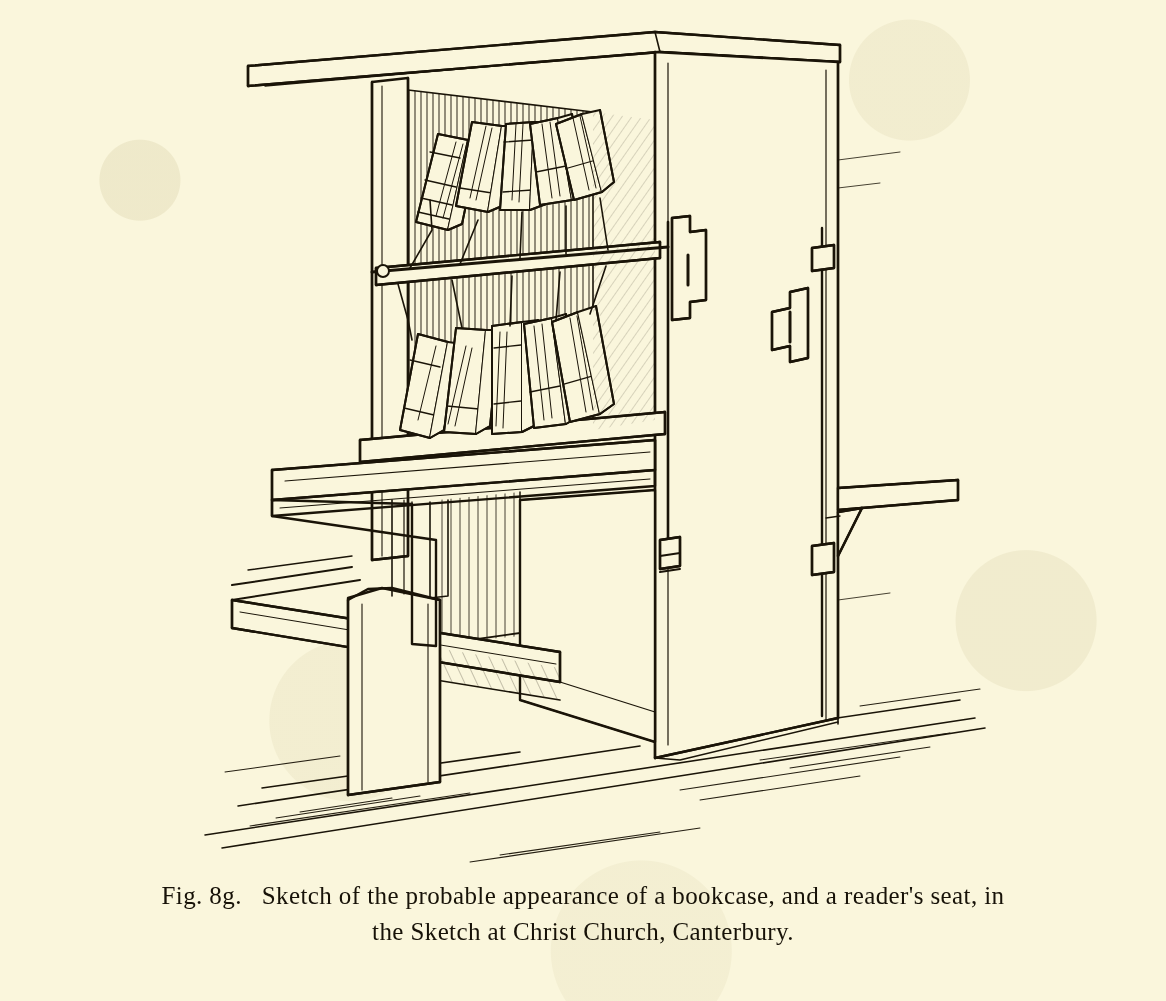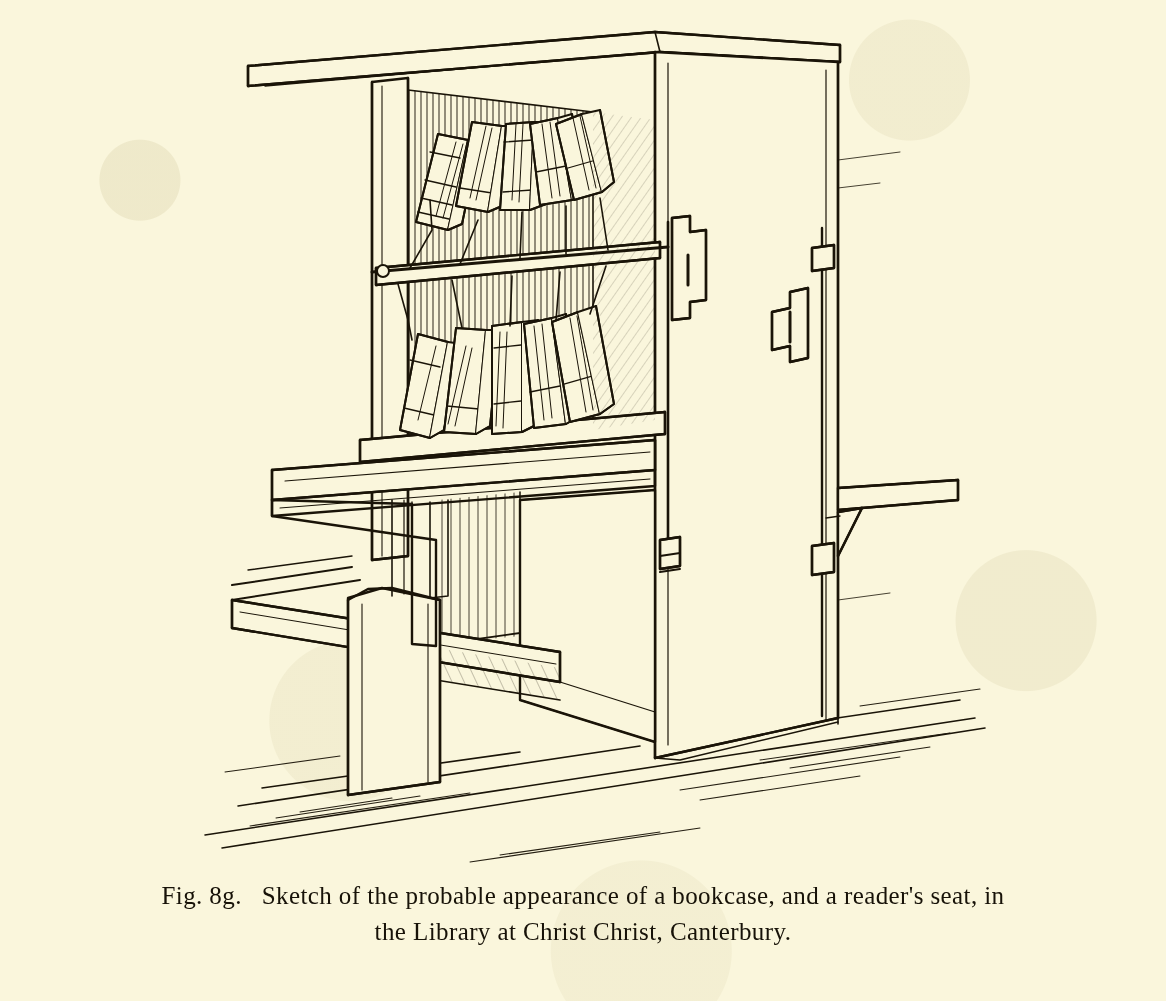--- a/index.html
+++ b/index.html
@@ -357,15 +357,15 @@
         </g>
 
         <path d="M655 758 L680 760 L838 722" stroke-width="1.6"></path>
         <path d="M838 718 L838 724" stroke-width="1.6"></path>
       </g>
     </svg>
   </div>
 
   <div class="caption">
     <span class="line">Fig. 8g.   Sketch of the probable appearance of a bookcase, and a reader's seat, in</span>
-    <span class="line">the Library at Christ Christ, Canterbury.</span>
+    <span class="line">the Sketch at Christ Church, Canterbury.</span>
   </div>
 </div>
 
 </body></html>

